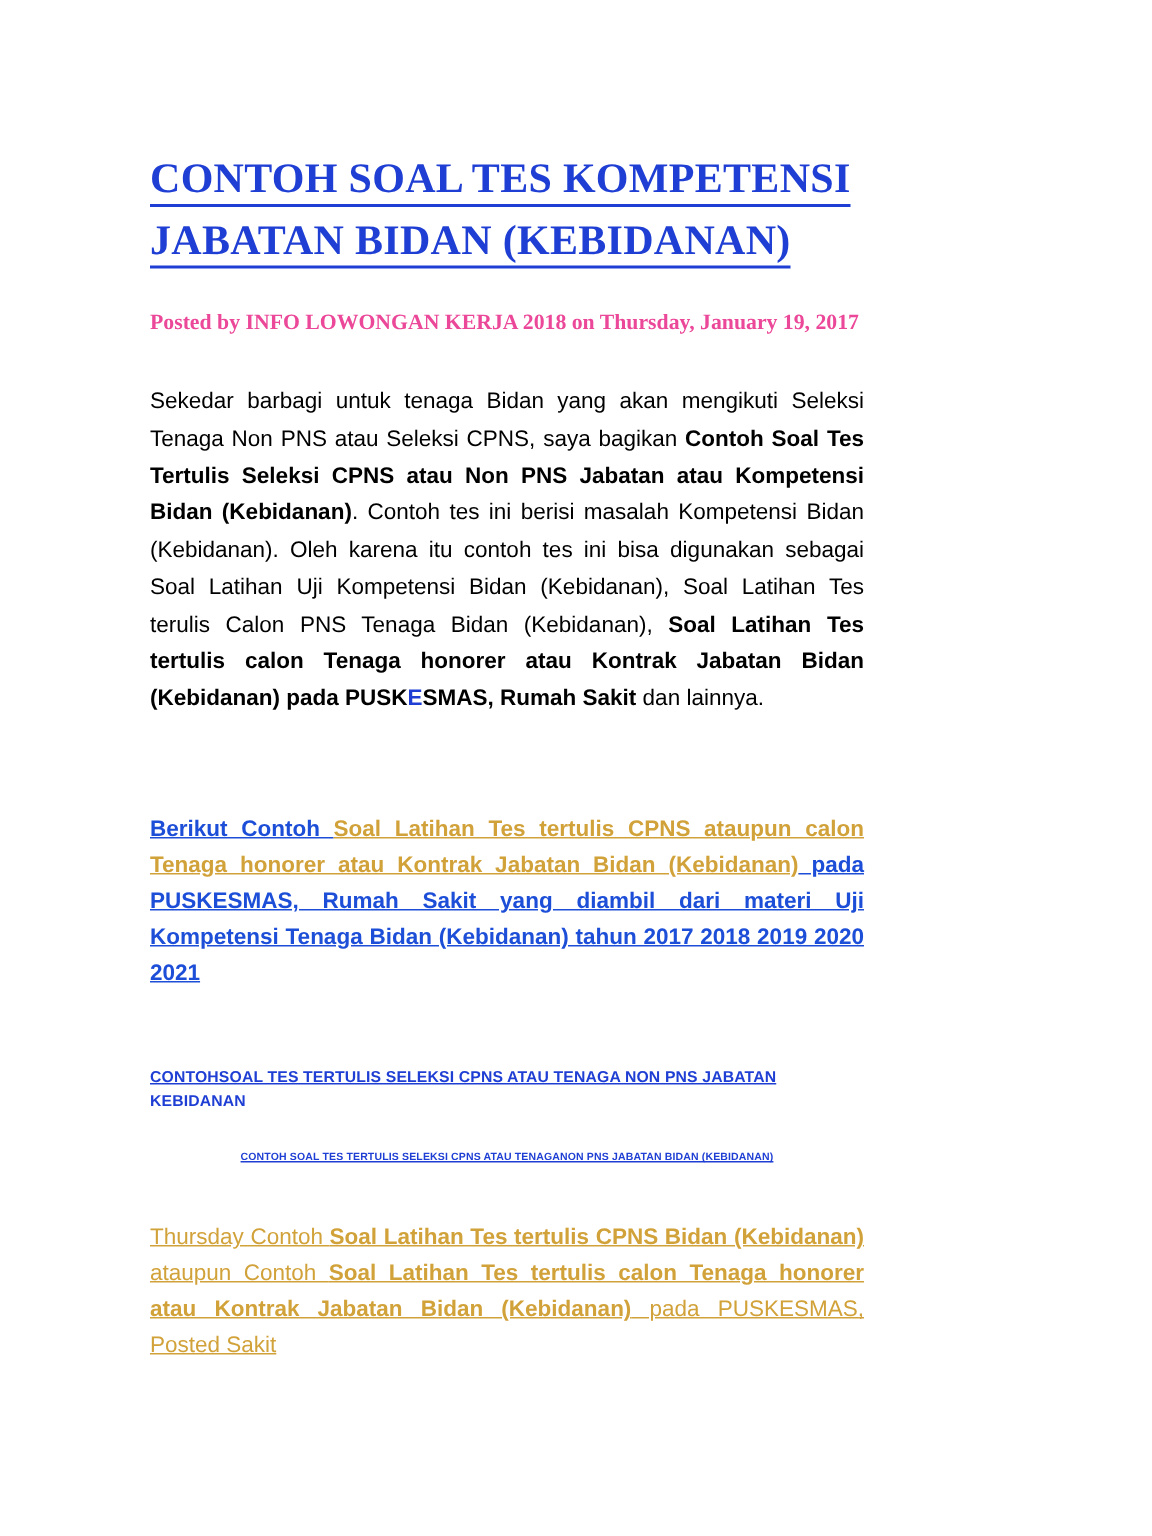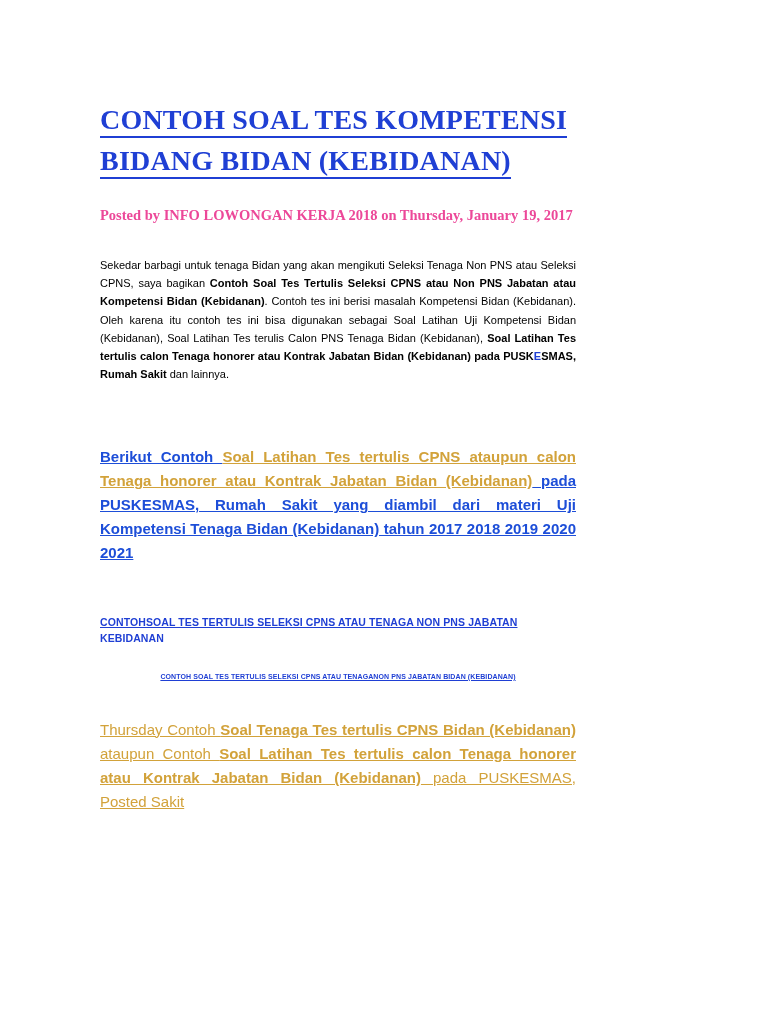--- a/index.html
+++ b/index.html
@@ -37,21 +37,21 @@
     padding-bottom: 1px;
   }
   .byline {
     font-family: "Liberation Serif", serif;
     font-size: 14.5px;
     font-weight: bold;
     color: #ec4899;
     margin-top: 26px;
   }
   .body-para {
-    font-size: 11px;
+    font-size: 15px;
     line-height: 1.65;
     text-align: justify;
     margin-top: 32px;
     color: #000000;
   }
   .body-para b { font-weight: bold; }
   .hl-e { color: #1f3fd4; }
 
   .gold-para {
     margin-top: 62px;
@@ -95,33 +95,33 @@
   .gold-para2 b { font-weight: bold; color: #d2a23a; }
   .gold-para2 .u { text-decoration: underline; }
 </style>
 </head>
 <body>
 
 <div class="page">
 
   <h1 class="doc-title">
     <span class="tline">CONTOH SOAL TES KOMPETENSI</span><br>
-    <span class="tline">BIDANG BIDAN (KEBIDANAN)</span>
+    <span class="tline">JABATAN BIDAN (KEBIDANAN)</span>
   </h1>
 
   <div class="byline">Posted by INFO LOWONGAN KERJA 2018 on Thursday, January 19, 2017</div>
 
   <p class="body-para"><span>Sekedar barbagi untuk tenaga Bidan yang akan mengikuti Seleksi Tenaga Non PNS atau Seleksi CPNS, saya bagikan  </span><b>Contoh Soal Tes Tertulis Seleksi CPNS atau Non PNS Jabatan atau Kompetensi Bidan (Kebidanan)</b><span>. Contoh tes ini berisi masalah Kompetensi Bidan (Kebidanan). Oleh karena itu contoh tes ini bisa digunakan sebagai Soal Latihan Uji Kompetensi Bidan (Kebidanan), Soal Latihan Tes terulis Calon PNS Tenaga Bidan (Kebidanan), </span><b>Soal Latihan Tes tertulis calon Tenaga honorer atau Kontrak Jabatan Bidan (Kebidanan) pada PUSK</b><b class="hl-e">E</b><b>SMAS, Rumah Sakit</b><span> dan lainnya.</span></p>
 
   <p class="gold-para"><span class="u plain">Berikut Contoh </span><b class="u">Soal Latihan Tes tertulis CPNS ataupun calon Tenaga honorer atau Kontrak Jabatan Bidan (Kebidanan)</b><span class="u plain"> pada PUSKESMAS, Rumah Sakit yang diambil dari materi Uji Kompetensi Tenaga Bidan (Kebidanan) tahun 2017 2018 2019 2020 2021</span></p>
 
   <div class="blue-heading">
     <span class="u">CONTOHSOAL TES TERTULIS SELEKSI CPNS ATAU TENAGA NON PNS JABATAN</span><br>
     <span>KEBIDANAN</span>
   </div>
 
   <div class="blue-small">
     <span class="u">CONTOH SOAL TES TERTULIS SELEKSI CPNS ATAU TENAGANON PNS  JABATAN BIDAN (KEBIDANAN)</span>
   </div>
 
-  <p class="gold-para2"><span class="u">Thursday Contoh </span><b class="u">Soal Tenaga Tes tertulis CPNS Bidan (Kebidanan)</b><span class="u"> ataupun Contoh </span><b class="u">Soal Latihan Tes tertulis calon Tenaga honorer atau Kontrak Jabatan Bidan (Kebidanan)</b><span class="u"> pada PUSKESMAS, Posted Sakit</span></p>
+  <p class="gold-para2"><span class="u">Thursday Contoh </span><b class="u">Soal Latihan Tes tertulis CPNS Bidan (Kebidanan)</b><span class="u"> ataupun Contoh </span><b class="u">Soal Latihan Tes tertulis calon Tenaga honorer atau Kontrak Jabatan Bidan (Kebidanan)</b><span class="u"> pada PUSKESMAS, Posted Sakit</span></p>
 
 </div>
 
 </body></html>

